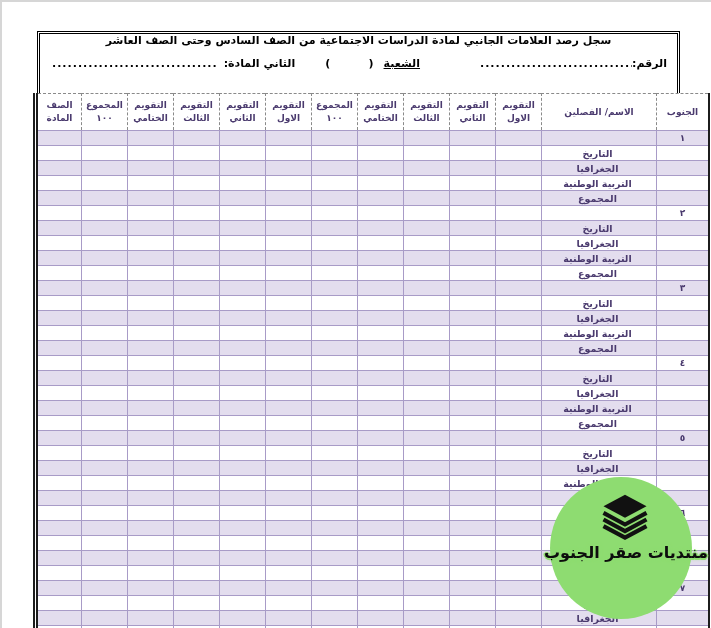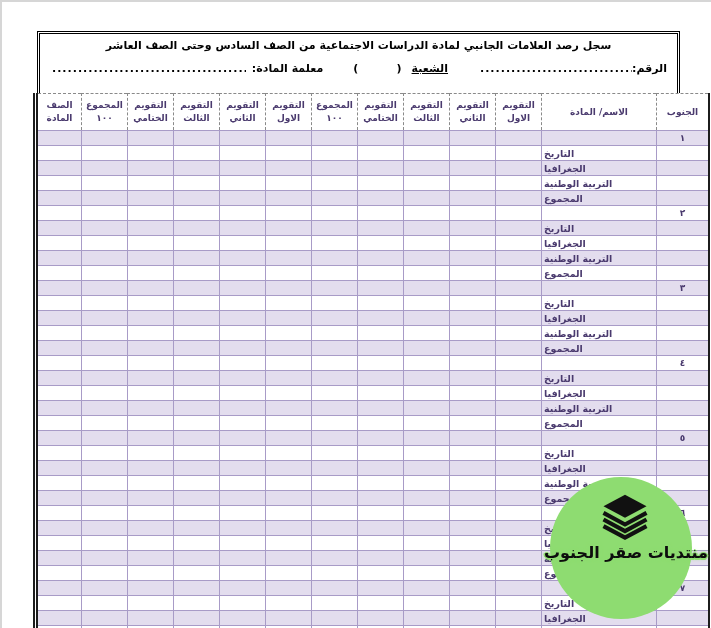--- a/index.html
+++ b/index.html
@@ -14,34 +14,34 @@
   .edge-left { position:absolute; top:0; left:0; width:2px; height:628px; background:#d6d6d6; }
 
   
   .title-box {
     position:absolute; top:31px; left:37px; width:643px; height:62px;
     border:3px double #000; border-bottom:none;
     direction:rtl;
   }
   .doc-title {
     text-align:center; font-weight:bold; font-size:11px; color:#000;
-    margin-top:5px; white-space:nowrap;
+    white-space:nowrap;
   }
   .form-line {
     display:flex; direction:rtl; align-items:center;
     margin-top:10px; padding:0 10px;
     font-weight:bold; font-size:11px; color:#000;
   }
   .dots {
     overflow:hidden; white-space:nowrap; letter-spacing:1px;
     font-weight:bold; direction:ltr;
   }
   .dots-class { width:152px; margin-left:4px; }
   .dots-teacher { flex:1; margin-left:2px; }
-  .section-label { margin-right:28px;text-decoration:underline; }
+  .section-label { margin-right:56px;text-decoration:underline; }
   .parens { white-space:pre; margin-right:10px; margin-left:30px; }
   .teacher-label { margin-left:6px; }
 
   
   .table-wrap { position:absolute; top:93px; left:33px; width:675px; }
   table.grades {
     border-collapse:collapse; table-layout:fixed; width:675px; direction:rtl;
     border-left:5px double #1c1c1c; border-right:5px double #1c1c1c;
     border-top:1px dashed #6f6f6f;
   }
@@ -49,21 +49,21 @@
     border:1px dashed #8a8a8a; background:#fff;
     height:37px; padding:0; vertical-align:middle;
     font-size:9px; font-weight:bold; color:#4a3a6e; line-height:13px;
   }
   tbody td {
     border:1px solid #a89bc7; height:15px; padding:0;
     font-size:9.5px; font-weight:bold; color:#4a3a6e; line-height:13px;
     overflow:hidden; white-space:nowrap;
   }
   tr.shade td { background:#e3ddee; }
-  td.name { text-align:left; padding:0 5px 0 2px; }
+  td.name { text-align:center; padding:0 5px 0 2px; }
   td.num  { text-align:center; font-size:9px; }
 
   
   .wm-circle {
     position:absolute; left:550px; top:477px; width:142px; height:142px;
     border-radius:50%; background:#8edc71;
   }
   .wm-icon { position:absolute; left:598px; top:493px; width:54px; height:48px; }
   .wm-text {
     position:absolute; left:536px; top:543px; width:180px;
@@ -79,21 +79,21 @@
 <div class="edge-top"></div>
 <div class="edge-left"></div>
 
 <div class="title-box">
   <div class="doc-title">سجل رصد العلامات الجانبي  لمادة الدراسات الاجتماعية من الصف السادس وحتى الصف العاشر</div>
   <div class="form-line">
     <span>الرقم:</span>
     <span class="dots dots-class">................................</span>
     <span class="section-label">الشعبة</span>
     <span class="parens">(          )</span>
-    <span class="teacher-label">معلمة المادة:</span>
+    <span class="teacher-label">الثاني المادة:</span>
     <span class="dots dots-teacher">......................................</span>
   </div>
 </div>
 
 <div class="table-wrap">
   <table class="grades">
     <colgroup>
       <col style="width:54px">
       <col style="width:115px">
       <col style="width:46px">
@@ -107,21 +107,21 @@
         <col style="width:46px">
         <col style="width:46px">
       <col style="width:46px">
     </colgroup>
     <thead>
       <tr>
           <th>
             <div>الجنوب</div>
           </th>
           <th>
-            <div>الاسم/ المادة</div>
+            <div>الاسم/ الفصلين</div>
           </th>
           <th>
             <div>التقويم</div>
             <div>الاول</div>
           </th>
           <th>
             <div>التقويم</div>
             <div>الثاني</div>
           </th>
           <th>

